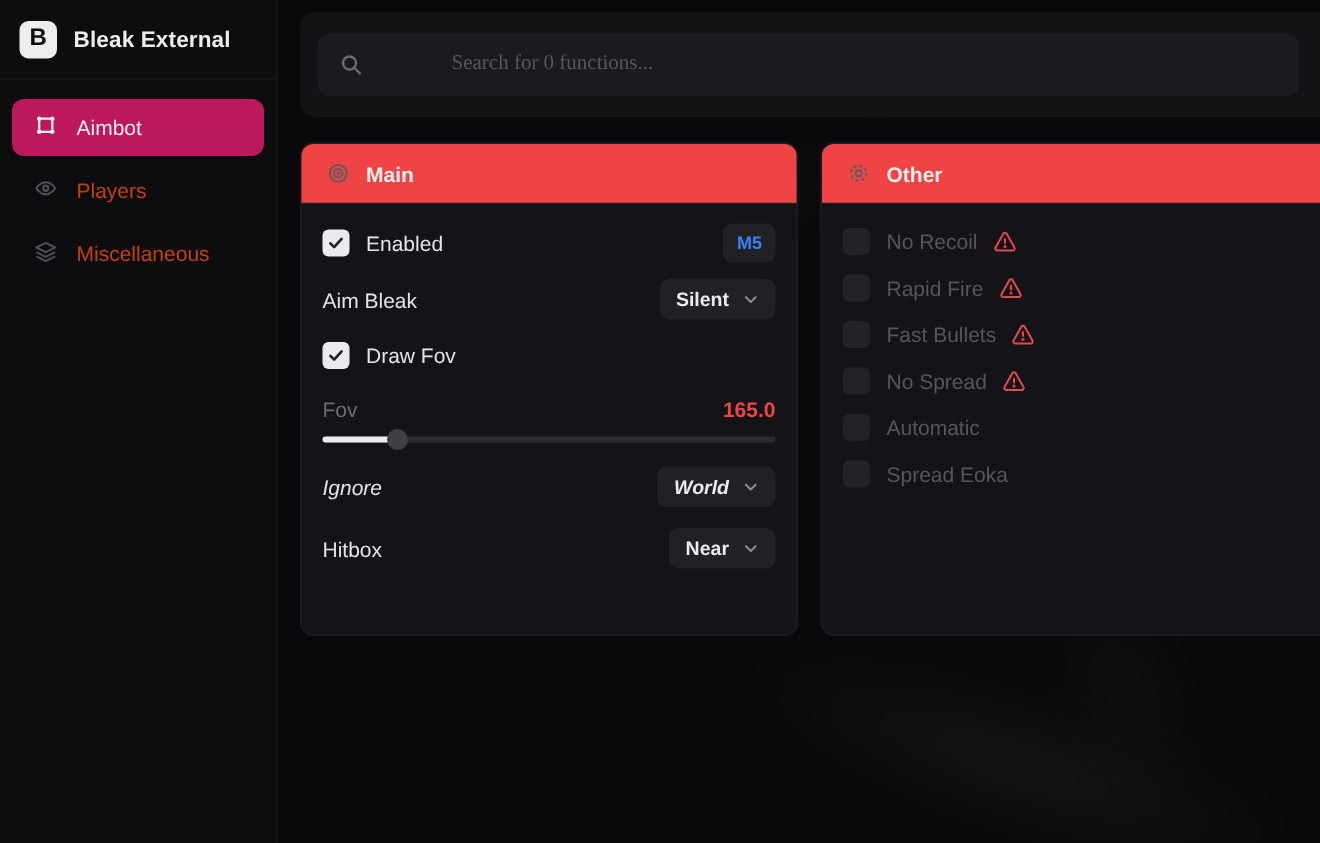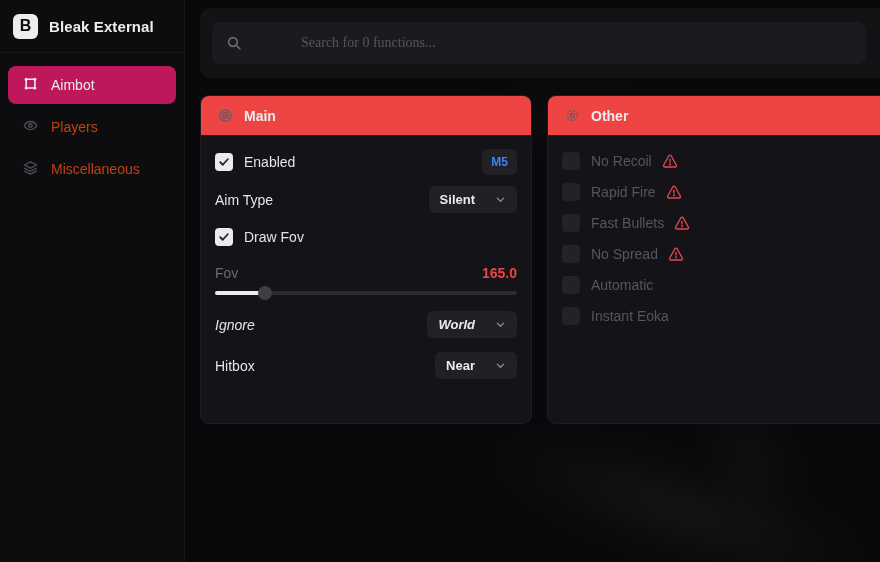--- a/index.html
+++ b/index.html
@@ -89,21 +89,21 @@
   .checkbox.checked { background: #eceaec; }
   .checkbox svg { display: none; }
   .checkbox.checked svg { display: block; }
 
   .keybind-btn {
     margin-left: auto; background: #202025; border-radius: 6px;
     padding: 6px 9px; font-size: 12px; font-weight: 600; color: #3b82f6; cursor: pointer;
   }
   .dropdown {
     margin-left: auto; background: #202025; border-radius: 6px; height: 27px;
-    display: flex; align-items: center; gap: 20px; padding: 0 11px;
+    display: flex; align-items: center; gap: 9px; padding: 0 11px;
     font-size: 13px; font-weight: 600; color: #ececee; cursor: pointer;
   }
 
   .slider-row { margin: 2px 0 16px; }
   .slider-track {
     position: relative; height: 4px; border-radius: 2px; background: #2b2b31; cursor: pointer;
   }
   .slider-fill { position: absolute; left: 0; top: 0; height: 4px; border-radius: 2px; background: #eceaec; }
   .slider-thumb {
     position: absolute; top: -5px; width: 14px; height: 14px; border-radius: 50%;
@@ -193,21 +193,21 @@
       <span class="checkbox checked">
         <svg width="12" height="12" viewBox="0 0 24 24" fill="none" stroke="#222227" stroke-width="3.6" stroke-linecap="round" stroke-linejoin="round">
             <path d="M4.5 12.5 9.5 17.5 19.5 6.5"></path>
           </svg>
       </span>
       <span class="row-label">Enabled</span>
       <span class="keybind-btn">M5</span>
     </div>
 
     <div class="row">
-      <span class="row-label">Aim Type</span>
+      <span class="row-label">Aim Bleak</span>
       <span class="dropdown">
         <span>Silent</span>
         <span style="display:grid;place-items:center;">
           <svg width="11" height="11" viewBox="0 0 24 24" fill="none" stroke="#8a8a91" stroke-width="3" stroke-linecap="round" stroke-linejoin="round">
               <path d="m5 9 7 7 7-7"></path>
             </svg>
         </span>
       </span>
     </div>
 
@@ -319,17 +319,17 @@
       </span>
     </div>
 
     <div class="other-row">
       <span class="checkbox"></span>
       <span class="row-label">Automatic</span>
     </div>
 
     <div class="other-row">
       <span class="checkbox"></span>
-      <span class="row-label">Instant Eoka</span>
+      <span class="row-label">Spread Eoka</span>
     </div>
 
   </div>
 </div>
 
 </body></html>

